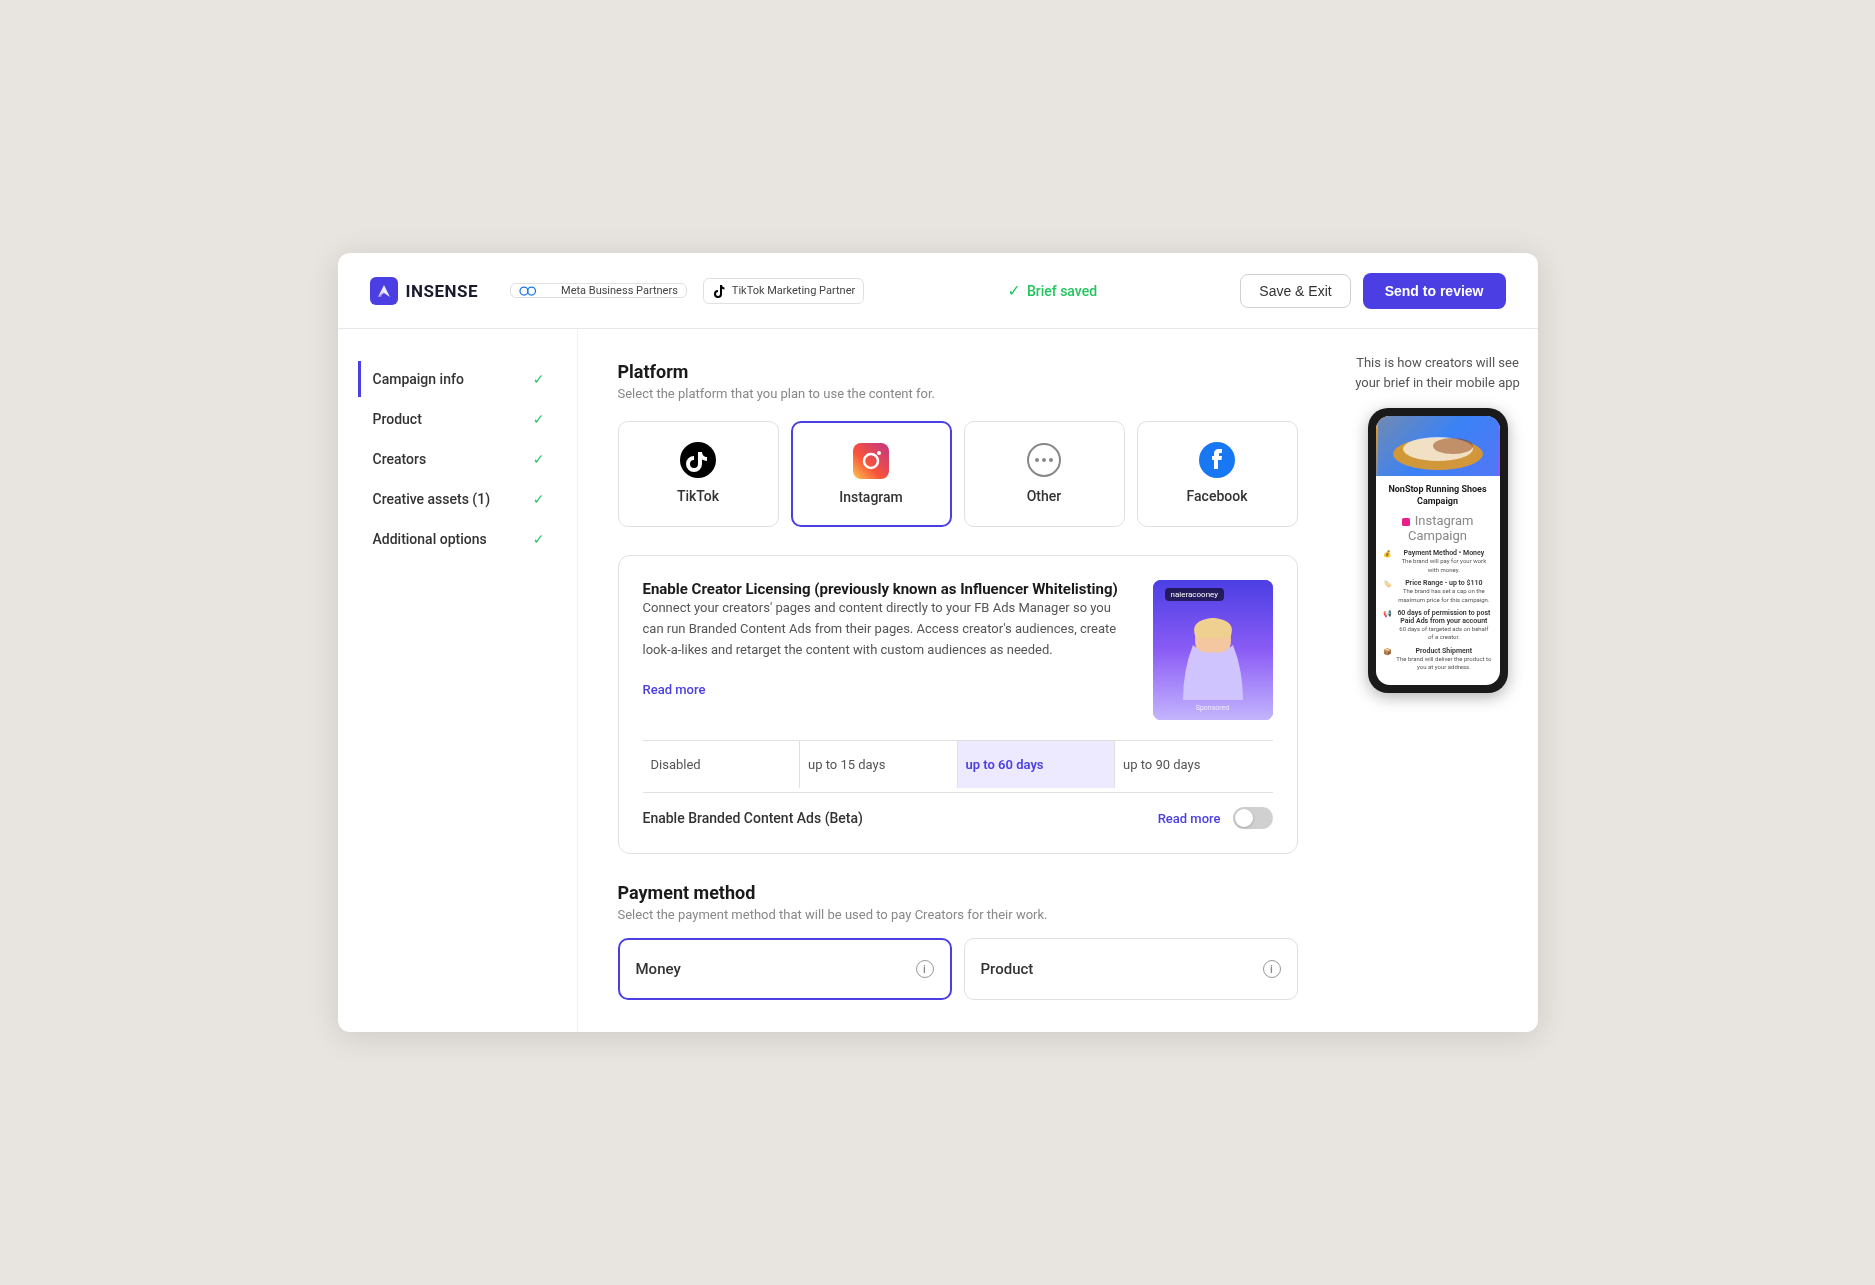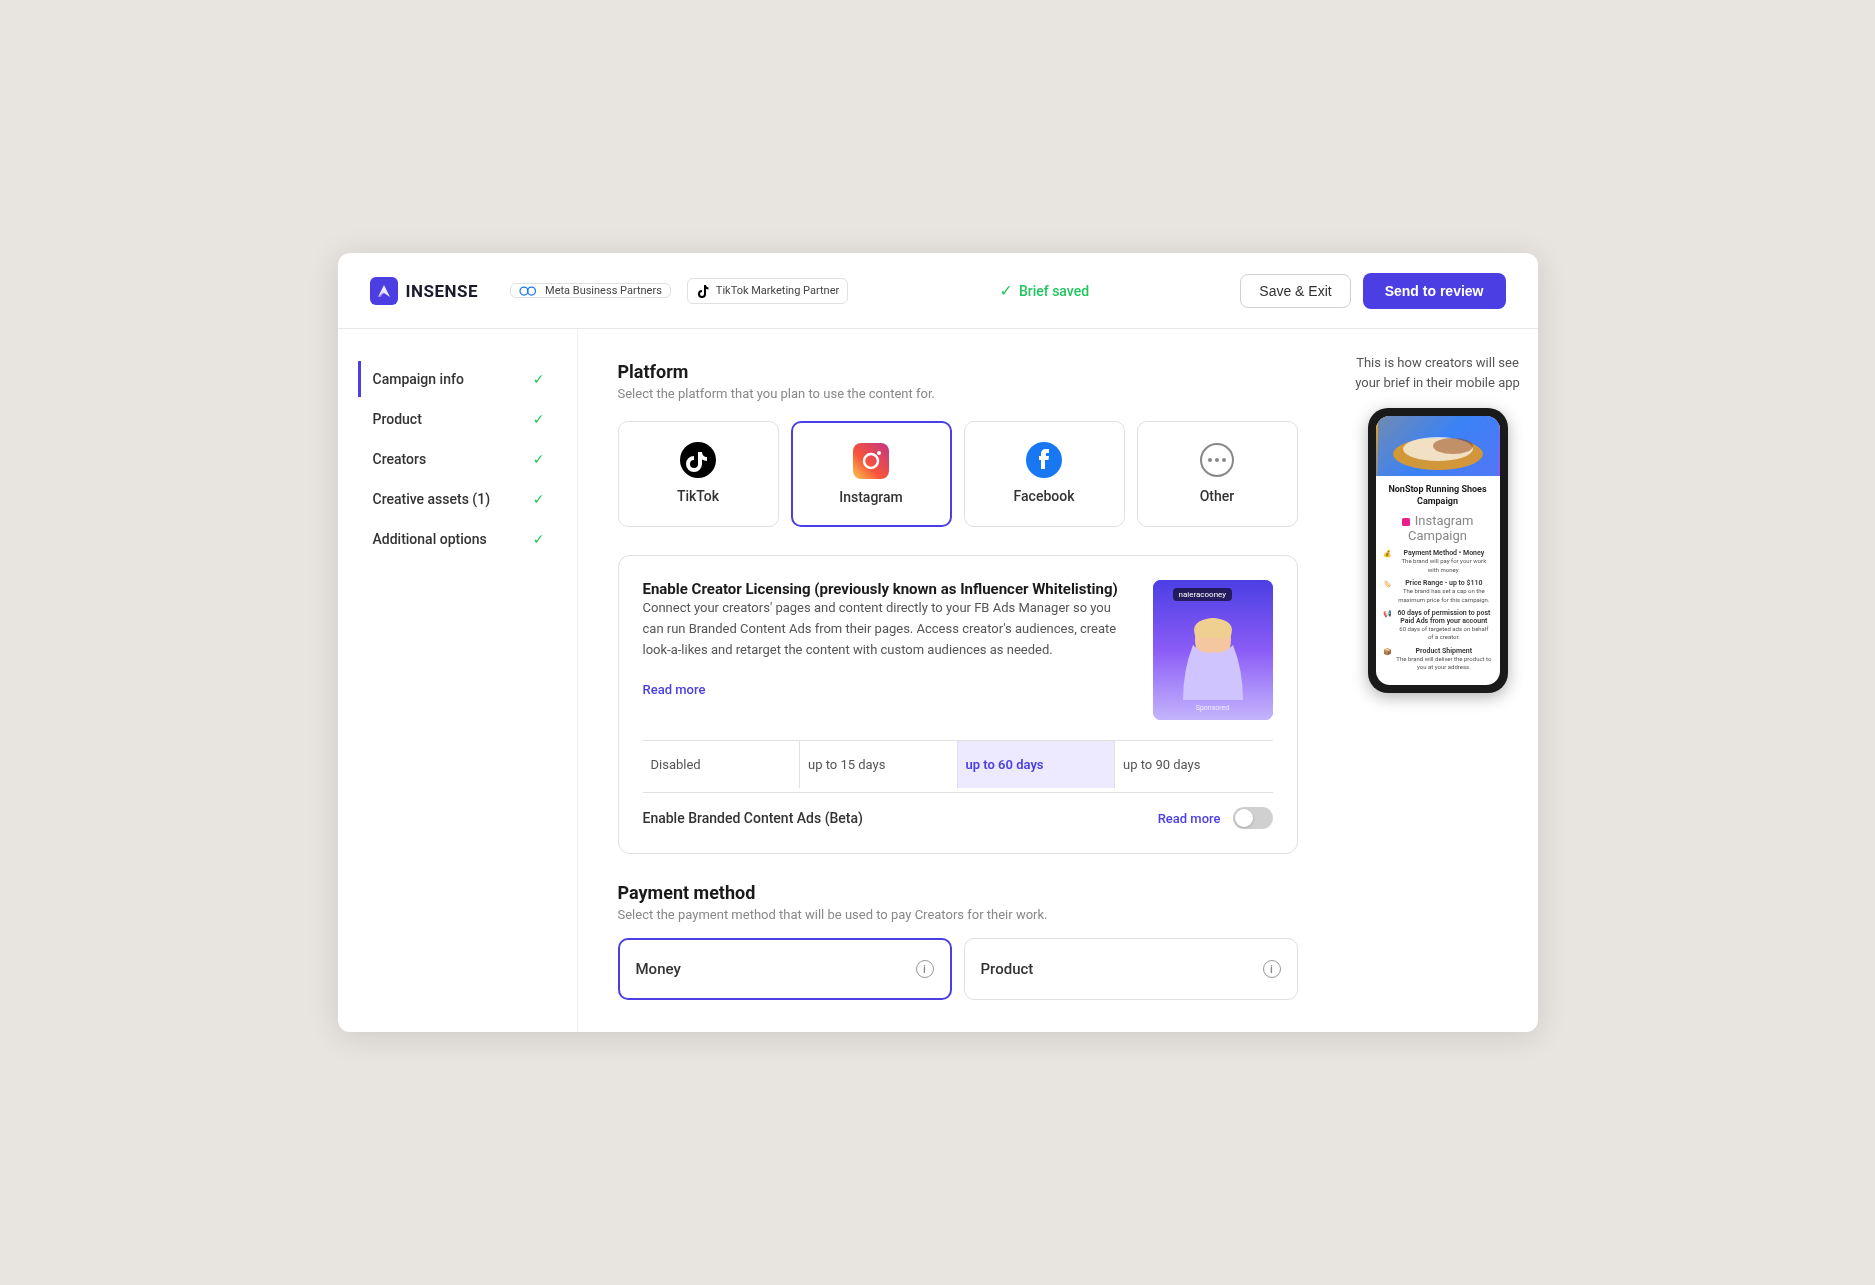--- a/index.html
+++ b/index.html
@@ -45,21 +45,21 @@
     }
     .partner-logos {
       display: flex;
       align-items: center;
       gap: 16px;
       margin-left: 8px;
     }
     .meta-badge {
       display: flex;
       align-items: center;
-      gap: 6px;
+      gap: 22px;
       font-size: 11px;
       color: #444;
       border: 1px solid #e0e0e0;
       border-radius: 6px;
       padding: 0 8px;
     }
     .tiktok-badge {
       display: flex;
       align-items: center;
       gap: 4px;
@@ -325,21 +325,21 @@
       overflow: hidden;
     }
     .creator-label {
       background: rgba(0,0,0,0.6);
       color: #fff;
       font-size: 8px;
       padding: 2px 6px;
       border-radius: 4px;
       position: absolute;
       top: 8px;
-      left: 20px;
+      left: 12px;
     }
     .creator-sponsored {
       font-size: 7px;
       color: rgba(255,255,255,0.8);
     }
     
     .days-grid {
       display: grid;
       grid-template-columns: repeat(4, 1fr);
       border-top: 1px solid #e0e0e0;
@@ -542,37 +542,37 @@
               <circle cx="18" cy="18" r="7" fill="none" stroke="#fff" stroke-width="2.5"></circle>
               <circle cx="26" cy="10" r="2" fill="#fff"></circle>
             </svg>
           </div>
           <span class="platform-card-label">Instagram</span>
         </div>
 
         <div class="platform-card">
           <div class="platform-icon">
             <svg width="36" height="36" viewBox="0 0 36 36">
-              <circle cx="18" cy="18" r="18" fill="#1877f2"></circle>
-              <path d="M22 18h-3v9h-4v-9h-2v-4h2v-2c0-3 1.5-5 5-5h3v4h-2c-.8 0-1 .4-1 1v2h3l-.5 4z" fill="#fff"></path>
-            </svg>
-          </div>
-          <span class="platform-card-label">Facebook</span>
-        </div>
-
-        <div class="platform-card">
-          <div class="platform-icon">
-            <svg width="36" height="36" viewBox="0 0 36 36">
               <circle cx="18" cy="18" r="16" fill="none" stroke="#888" stroke-width="2"></circle>
               <circle cx="11" cy="18" r="2" fill="#888"></circle>
               <circle cx="18" cy="18" r="2" fill="#888"></circle>
               <circle cx="25" cy="18" r="2" fill="#888"></circle>
             </svg>
           </div>
           <span class="platform-card-label">Other</span>
+        </div>
+
+        <div class="platform-card">
+          <div class="platform-icon">
+            <svg width="36" height="36" viewBox="0 0 36 36">
+              <circle cx="18" cy="18" r="18" fill="#1877f2"></circle>
+              <path d="M22 18h-3v9h-4v-9h-2v-4h2v-2c0-3 1.5-5 5-5h3v4h-2c-.8 0-1 .4-1 1v2h3l-.5 4z" fill="#fff"></path>
+            </svg>
+          </div>
+          <span class="platform-card-label">Facebook</span>
         </div>
       </div>
 
       <div class="licensing-box">
         <div class="licensing-content">
           <div class="licensing-text">
             <div class="licensing-title">Enable Creator Licensing (previously known as Influencer Whitelisting)</div>
             <div class="licensing-desc">Connect your creators' pages and content directly to your FB Ads Manager so you can run Branded Content Ads from their pages. Access creator's audiences, create look-a-likes and retarget the content with custom audiences as needed.</div>
             <br>
             <a class="read-more-link" href="#">Read more</a>

